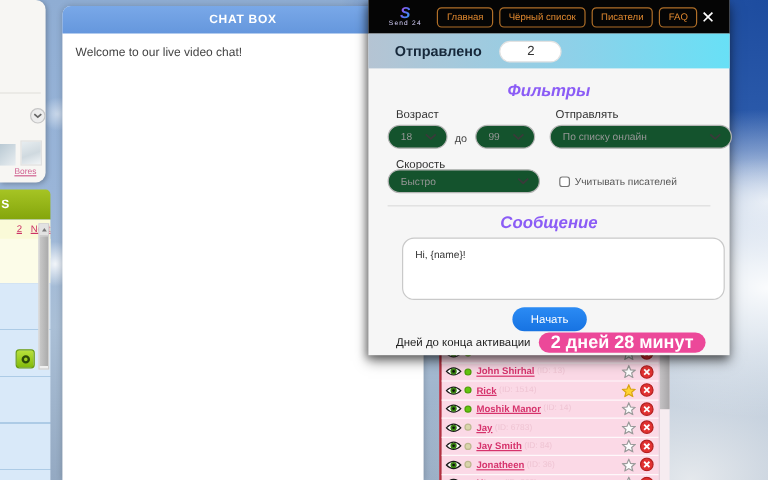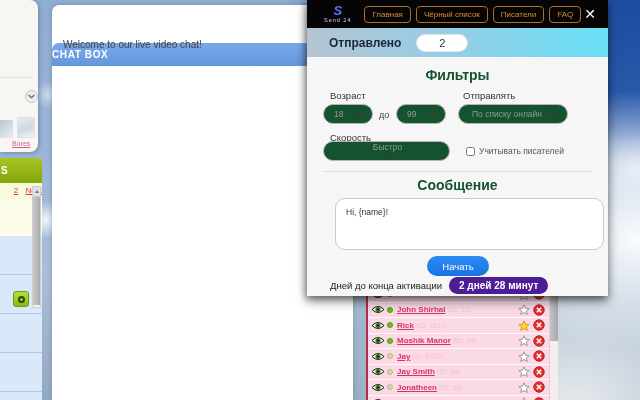--- a/index.html
+++ b/index.html
@@ -79,21 +79,21 @@
     background:linear-gradient(90deg,#c9c9c9,#ababab); }
 
   
   #chat-panel {
     position:absolute; left:52px; top:5px; width:301px; height:395px; z-index:5;
     background:#fff; border-radius:7px 0 0 0; box-shadow:0 0 5px rgba(0,0,0,.2);
   }
   #chat-panel .chat-head {
     height:23px; background:linear-gradient(180deg,#79a8e8,#6597dd); border-radius:7px 0 0 0;
     color:#fff; font-weight:bold; font-size:10px; letter-spacing:.6px;
-    display:flex; align-items:center; margin-top:38px;
+    display:flex; align-items:center; justify-content:center;
   }
   #chat-panel .welcome { position:absolute; left:11px; top:34px; font-size:10px; color:#444; }
 
   
   #member-list {
     position:absolute; left:366px; top:287px; width:183px; height:125px; z-index:10;
     background:#fbd9e6; border-left:2px solid #b03040;
   }
   .m-row {
     height:15.5px; display:flex; align-items:center; padding-left:3px;
@@ -141,21 +141,21 @@
   .sent-bar {
     height:29px; background:linear-gradient(90deg,#b5c4d3 0%, #8fd0e8 55%, #68e0f6 100%);
     display:flex; align-items:center; padding-left:22px;
   }
   .sent-bar .sent-label { font-size:12px; color:#16283a; font-weight:bold; }
   .sent-pill {
     margin-left:15px; width:52px; height:18px; border-radius:9px; background:#fff;
     border:1px solid #e2e2e2; font-size:11px; color:#333; display:flex; align-items:center; justify-content:center;
   }
 
-  .section-title { text-align:center; font-size:14px; color:#14532d; font-weight:bold; }
+  .section-title { text-align:center; font-size:14px; color:#8b5cf6; font-weight:bold;font-style:italic; }
   #filters-title { margin-top:10px; }
   .f-label { position:absolute; font-size:9.5px; color:#333; }
   .pill-select {
     position:absolute; height:20px; border:1.5px solid #b5b5b5; border-radius:10px; background:#14532d;
     display:flex; align-items:center; padding:0 8px 0 10px; cursor:pointer;
   }
   .pill-select .val { font-size:8.5px; color:#979797; flex:1; white-space:nowrap; overflow:hidden; }
   .chev { display:flex; margin-left:4px; }
   .do-word { position:absolute; font-size:9px; color:#444; }
   .chk-wrap { position:absolute; display:flex; align-items:center; gap:4px; }
@@ -170,22 +170,22 @@
   }
   #start-btn {
     position:absolute; left:120px; top:256px; width:62px; height:20px; border-radius:10px;
     background:linear-gradient(180deg,#2b8bf4,#1773e2); border:none; color:#fff; font-size:9.5px;
     display:flex; align-items:center; justify-content:center; cursor:pointer;
     font-family:"Liberation Sans",sans-serif;
   }
   .activation { position:absolute; left:23px; top:277px; display:flex; align-items:center; }
   .activation .act-label { font-size:9.5px; color:#222; }
   .act-badge {
-    margin-left:7px; height:17px; padding:0 10px; border-radius:9px; background:#4c1d95;
-    color:#fff; font-size:10px; font-weight:bold; display:flex; align-items:center;
+    margin-left:7px; height:17px; padding:0 10px; border-radius:9px; background:#ec4899;
+    color:#fff; font-size:15px; font-weight:bold; display:flex; align-items:center;
   }
 </style>
 </head>
 <body>
 
 <div id="screen">
   <div id="sky"></div>
 
   <div id="left-top">
     <div class="divider"></div>
@@ -454,31 +454,31 @@
     </div>
     <span class="do-word" style="left:72px; top:110px;">до</span>
     <div class="pill-select" style="left:89px; top:104px; width:50px;">
       <span class="val">99</span>
       <span class="chev">
           <svg width="10" height="6" viewBox="0 0 12 7">
             <polyline points="1,1 6,5.5 11,1" fill="none" stroke="#3a3a3a" stroke-width="1.8"></polyline>
           </svg>
         </span>
     </div>
-    <div class="pill-select" style="left:151px; top:104px; width:110px;text-align:center;">
+    <div class="pill-select" style="left:151px; top:104px; width:152px;">
       <span class="val">По списку онлайн</span>
       <span class="chev">
           <svg width="10" height="6" viewBox="0 0 12 7">
             <polyline points="1,1 6,5.5 11,1" fill="none" stroke="#3a3a3a" stroke-width="1.8"></polyline>
           </svg>
         </span>
     </div>
 
     <span class="f-label" style="left:23px; top:132px;">Скорость</span>
-    <div class="pill-select" style="left:16px; top:141px; width:127px;flex-direction:column;">
+    <div class="pill-select" style="left:16px; top:141px; width:127px;">
       <span class="val">Быстро</span>
       <span class="chev">
           <svg width="10" height="6" viewBox="0 0 12 7">
             <polyline points="1,1 6,5.5 11,1" fill="none" stroke="#3a3a3a" stroke-width="1.8"></polyline>
           </svg>
         </span>
     </div>
     <div class="chk-wrap" style="left:159px; top:146px;">
       <input type="checkbox" id="writers-chk" style="">
       <label for="writers-chk">Учитывать писателей</label>

